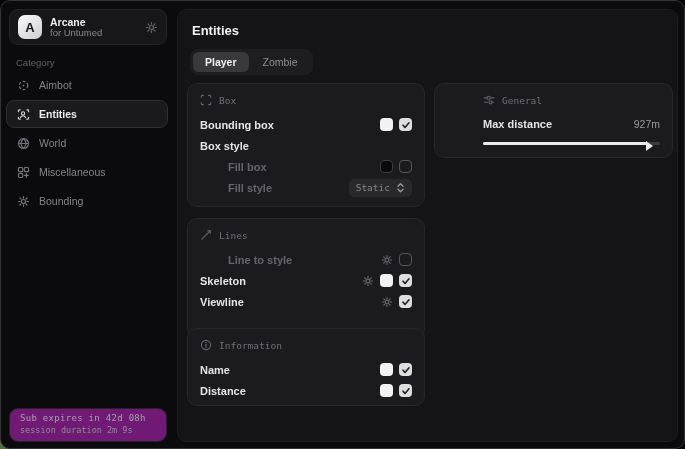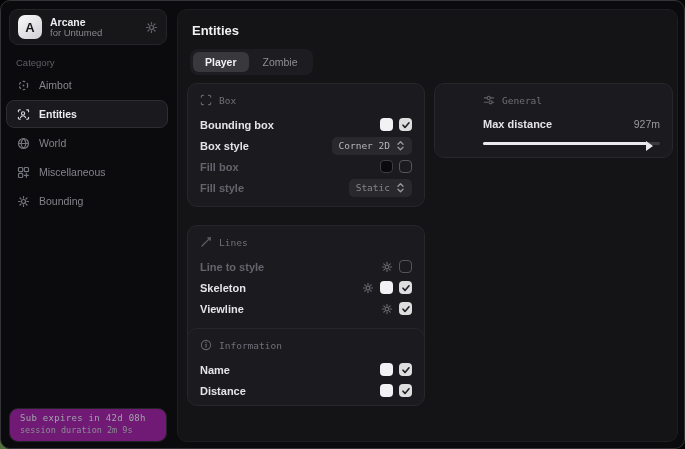--- a/index.html
+++ b/index.html
@@ -44,31 +44,31 @@
     background:#141417; border:1px solid #1e1e22; border-radius:10px; }
   .pagetitle { position:absolute; left:14px; top:13px; font-size:13px; font-weight:bold; color:#f1f1f4; }
   .tabs { position:absolute; left:12px; top:39px; background:#1d1d21; border-radius:8px;
     padding:3px; display:inline-flex; gap:2px; }
   .tab { font-size:10.5px; padding:4px 12px; border-radius:6px; color:#8e8e95; cursor:default; }
   .tab.active { background:#38383d; color:#f2f2f4; font-weight:bold; }
 
   .card { position:absolute; background:#1b1b1f; border:1px solid #27272b;
     border-radius:10px; padding:8px 12px;text-align:right; }
   .card-box  { left:9px;  top:73px;  width:238px; height:124px; }
-  .card-lines{ left:9px;  top:215px; width:238px; height:121px; }
+  .card-lines{ left:9px;  top:208px; width:238px; height:121px; }
   .card-info { left:9px;  top:318px; width:238px; height:78px;  }
   .card-gen  { left:256px; top:73px; width:239px; height:75px;padding-left:48px;  }
 
   .sechead { display:flex; align-items:center; gap:7px; height:16px; margin-bottom:6px;
     font-family:"DejaVu Sans Mono", monospace; font-size:9.5px; color:#6f6f78; }
   .sechead .sicon { display:flex; color:#62626b; }
 
   .row { display:flex; align-items:center; justify-content:space-between; height:21px; }
   .rlabel { font-size:11px; font-weight:bold; color:#e4e4e8; }
-  .row.dim .rlabel { color:#64646c; }
+  .row.dim .rlabel { color:#64646c;margin-left:28px; }
   .controls { display:flex; align-items:center; gap:6px; }
 
   .swatch { width:13px; height:13px; border-radius:4px; }
   .swatch.white { background:#f2f2f4; }
   .swatch.black { background:#0a0a0c; border:1px solid #3c3c42; }
   .cbx { width:13px; height:13px; border-radius:4px; display:flex; align-items:center; justify-content:center; }
   .cbx.on { background:#dededf; color:#202024; }
   .cbx.off { border:1.5px solid #55555c; background:transparent; }
   .minigear { display:flex; color:#6b6b74; }
 
@@ -237,28 +237,20 @@
           <span class="swatch white"></span>
           <span class="cbx on">
               <svg width="10" height="10" viewBox="0 0 10 10">
                 <use href="#i-check"></use>
               </svg>
             </span>
         </span>
       </div>
       <div class="row">
         <span class="rlabel">Box style</span>
-        <span class="dropdown">
-          <span>Corner 2D</span>
-          <span class="unfold">
-              <svg width="9" height="12" viewBox="0 0 9 12">
-                <use href="#i-unfold"></use>
-              </svg>
-            </span>
-        </span>
       </div>
       <div class="row dim">
         <span class="rlabel">Fill box</span>
         <span class="controls">
           <span class="swatch black"></span>
           <span class="cbx off"></span>
         </span>
       </div>
       <div class="row dim">
         <span class="rlabel">Fill style</span>

